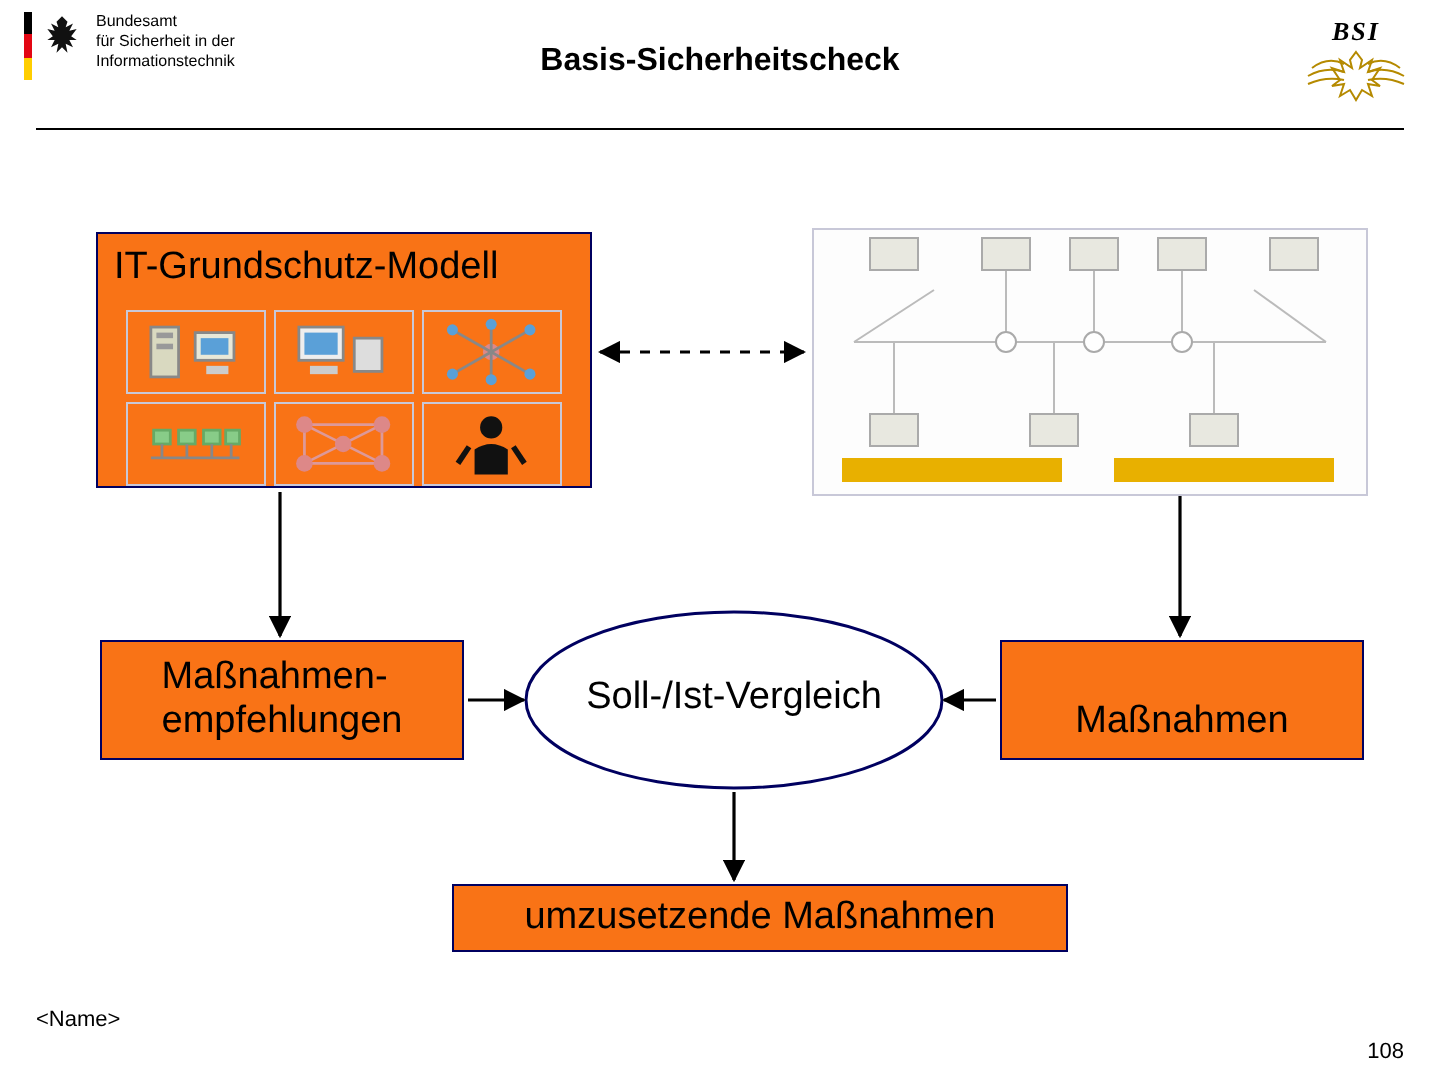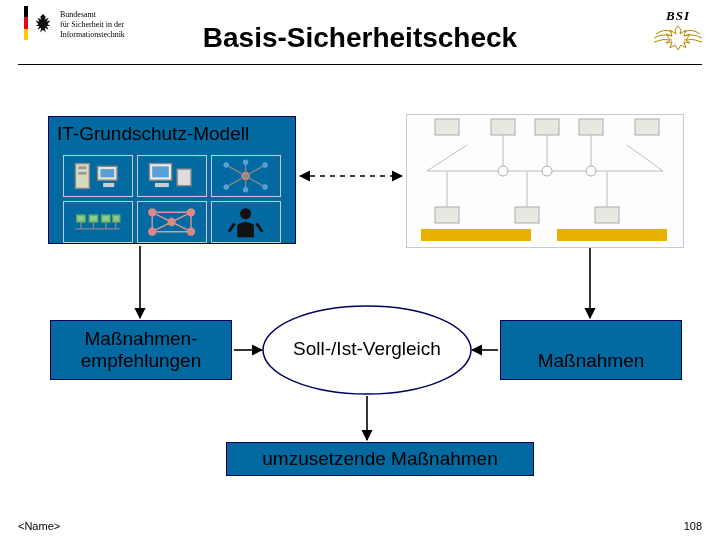--- a/index.html
+++ b/index.html
@@ -14,25 +14,24 @@
   }
   .slide {
     position: relative;
     width: 720px;
     height: 540px;
   }
 
   
   .header-left {
     position: absolute;
-    left: 24px;
+    left: 12px;
     top: 6px;
     display: flex;
-    align-items: flex-end;
-    font-family: Liberation Serif, serif;
+    align-items: flex-start;
   }
   .color-strip {
     display: flex;
     flex-direction: column;
     width: 4px;
     height: 34px;
     margin-right: 4px;
   }
   .color-strip .b { flex:1; background:#000; }
   .color-strip .r { flex:1; background:#e30613; }
@@ -73,41 +72,41 @@
     font-size: 13px;
     letter-spacing: 1px;
   }
 
   .title {
     position: absolute;
     top: 22px;
     left: 0;
     right: 0;
     text-align: center;
-    font-size: 28px;
+    font-size: 16px;
     font-weight: bold;
   }
   .title-rule {
     position: absolute;
     left: 18px;
     right: 18px;
     top: 64px;
     border-top: 1px solid #000;
   }
 
   
   .box {
     position: absolute;
     border: 1.5px solid #000060;
-    background: #0369a1;
+    background: #f97316;
     box-sizing: border-box;
     display: flex;
     align-items: center;
     justify-content: center;
-    text-align: center;
+    text-align: left;
     font-size: 19px;
   }
   .box.it-model {
     left: 48px;
     top: 116px;
     width: 248px;
     height: 128px;
     align-items: flex-start;
     justify-content: flex-start;
     padding: 6px 8px;
@@ -173,21 +172,21 @@
     position: absolute;
     left: 0; right: 0;
     top: 36px;
     text-align: center;
     font-size: 19px;
   }
 
   .footer-name {
     position: absolute;
     left: 18px;
-    bottom: 8px;
+    bottom: 24px;
     font-size: 11px;
   }
   .footer-page {
     position: absolute;
     right: 18px;
     bottom: 8px;
     font-size: 11px;
     margin-top: 28px;
   }
 

